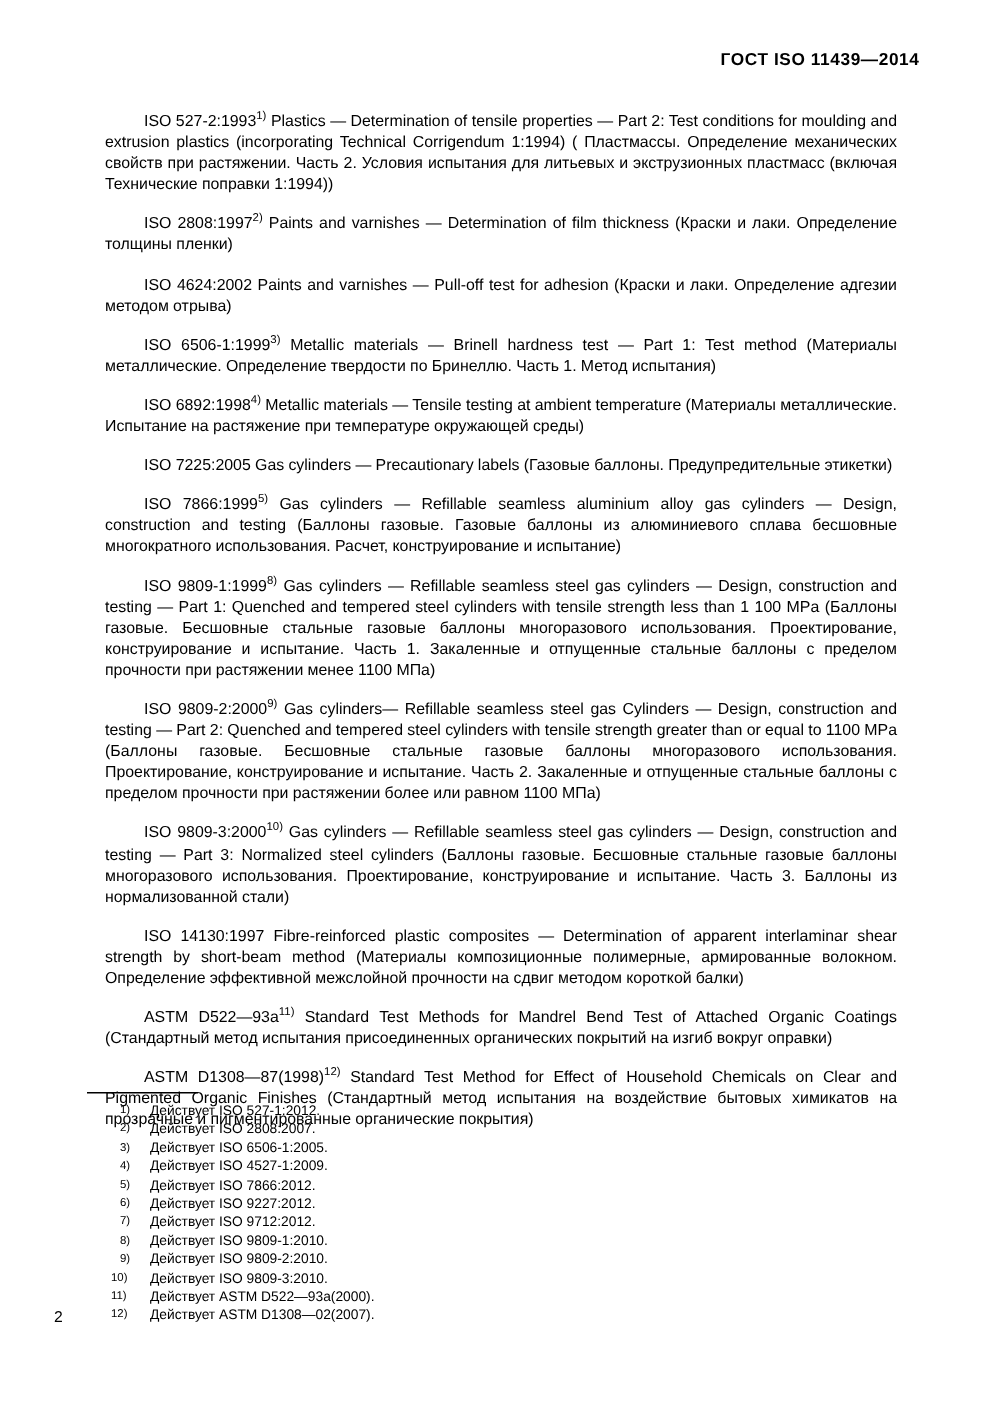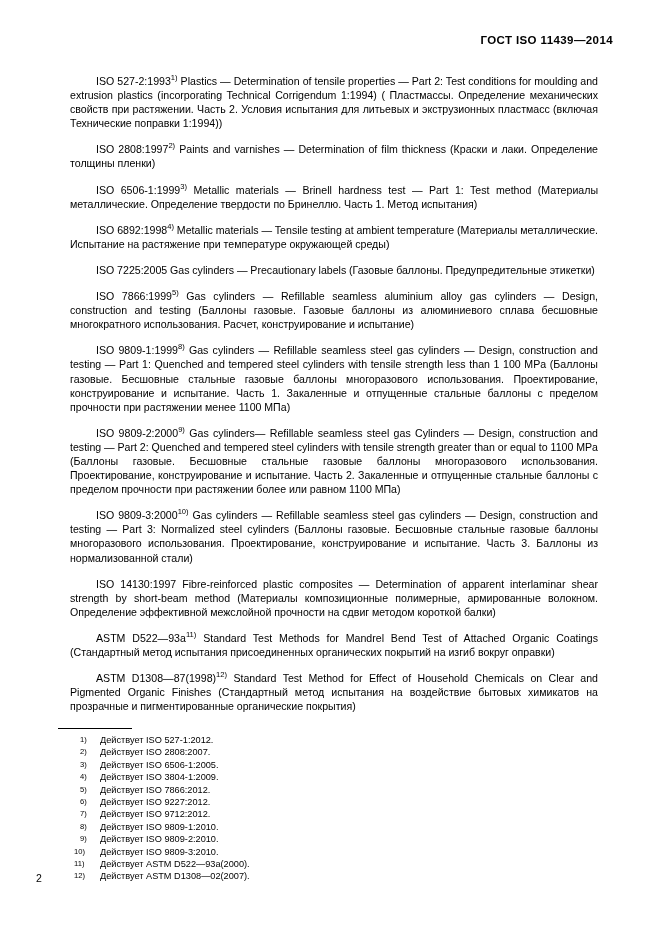--- a/index.html
+++ b/index.html
@@ -89,39 +89,40 @@
 </head>
 <body>
 
 <div class="page">
 
   <div class="header">ГОСТ ISO 11439—2014</div>
 
   <div class="content" id="body-container">
       <p class="para"><span>ISO 527-2:1993</span><sup>1)</sup><span> Plastics — Determination of tensile properties — Part 2: Test conditions for moulding and extrusion plastics (incorporating Technical Corrigendum 1:1994) ( Пластмассы. Определение механических свойств при растяжении. Часть 2. Условия испытания для литьевых и экструзионных пластмасс (включая Технические поправки 1:1994))</span></p>
       <p class="para"><span>ISO 2808:1997</span><sup>2)</sup><span> Paints and varnishes — Determination of film thickness (Краски и лаки. Определение толщины пленки)</span></p>
+      <p class="para"><span>ISO 4624:2002 Paints and varnishes — Pull-off test for adhesion (Краски и лаки. Определение адгезии методом отрыва)</span></p>
       <p class="para"><span>ISO 6506-1:1999</span><sup>3)</sup><span> Metallic materials — Brinell hardness test — Part 1: Test method  (Материалы металлические. Определение твердости по Бринеллю. Часть 1. Метод испытания)</span></p>
       <p class="para"><span>ISO 6892:1998</span><sup>4)</sup><span> Metallic materials — Tensile testing at ambient temperature (Материалы металлические. Испытание на растяжение при температуре окружающей среды)</span></p>
       <p class="para"><span>ISO 7225:2005 Gas cylinders — Precautionary labels (Газовые баллоны. Предупредительные этикетки)</span></p>
       <p class="para"><span>ISO 7866:1999</span><sup>5)</sup><span> Gas cylinders — Refillable seamless aluminium alloy gas cylinders — Design, construction and testing (Баллоны газовые. Газовые баллоны из алюминиевого сплава бесшовные многократного использования. Расчет, конструирование и испытание)</span></p>
       <p class="para"><span>ISO 9809-1:1999</span><sup>8)</sup><span> Gas cylinders — Refillable seamless steel gas cylinders — Design, construction and testing — Part 1: Quenched and tempered steel cylinders with tensile strength less than 1 100 MPa (Баллоны газовые. Бесшовные стальные газовые баллоны многоразового использования. Проектирование, конструирование и испытание. Часть 1. Закаленные и отпущенные стальные баллоны с пределом прочности при растяжении менее 1100 МПа)</span></p>
       <p class="para"><span>ISO 9809-2:2000</span><sup>9)</sup><span> Gas cylinders— Refillable seamless steel gas Cylinders — Design, construction and testing — Part 2: Quenched and tempered steel cylinders with tensile strength greater than or equal to 1100 MPa (Баллоны газовые. Бесшовные стальные газовые баллоны многоразового использования. Проектирование, конструирование и испытание. Часть 2. Закаленные и отпущенные стальные баллоны с пределом прочности при растяжении более или равном 1100 МПа)</span></p>
       <p class="para"><span>ISO 9809-3:2000</span><sup>10)</sup><span> Gas cylinders — Refillable seamless steel gas cylinders — Design, construction and testing — Part 3: Normalized steel cylinders (Баллоны газовые. Бесшовные стальные газовые баллоны многоразового использования. Проектирование, конструирование и испытание. Часть 3. Баллоны из нормализованной стали)</span></p>
       <p class="para"><span>ISO 14130:1997 Fibre-reinforced plastic composites — Determination of apparent interlaminar shear strength by short-beam method (Материалы композиционные полимерные, армированные волокном. Определение эффективной межслойной прочности на сдвиг методом короткой балки)</span></p>
       <p class="para"><span>ASTM D522—93a</span><sup>11)</sup><span> Standard Test Methods for Mandrel Bend Test of Attached Organic Coatings  (Стандартный метод испытания присоединенных органических покрытий на изгиб вокруг оправки)</span></p>
       <p class="para"><span>ASTM D1308—87(1998)</span><sup>12)</sup><span>  Standard Test Method for Effect of Household Chemicals on Clear and Pigmented Organic Finishes (Стандартный метод испытания на воздействие бытовых химикатов на прозрачные и пигментированные органические покрытия)</span></p>
     </div>
 
   <div class="footnote-area">
     <div class="footnote-rule"></div>
     <div id="footnote-list">
         <div class="fn"><span class="num">1)</span><span>Действует ISO 527-1:2012.</span></div>
         <div class="fn"><span class="num">2)</span><span>Действует ISO 2808:2007.</span></div>
         <div class="fn"><span class="num">3)</span><span>Действует ISO 6506-1:2005.</span></div>
-        <div class="fn"><span class="num">4)</span><span>Действует ISO 3804-1:2009.</span></div>
+        <div class="fn"><span class="num">4)</span><span>Действует ISO 4527-1:2009.</span></div>
         <div class="fn"><span class="num">5)</span><span>Действует ISO 7866:2012.</span></div>
         <div class="fn"><span class="num">6)</span><span>Действует ISO 9227:2012.</span></div>
         <div class="fn"><span class="num">7)</span><span>Действует ISO 9712:2012.</span></div>
         <div class="fn"><span class="num">8)</span><span>Действует ISO 9809-1:2010.</span></div>
         <div class="fn"><span class="num">9)</span><span>Действует ISO 9809-2:2010.</span></div>
         <div class="fn"><span class="num wide">10)</span><span>Действует ISO 9809-3:2010.</span></div>
         <div class="fn"><span class="num wide">11)</span><span>Действует ASTM D522—93a(2000).</span></div>
         <div class="fn"><span class="num wide">12)</span><span>Действует ASTM D1308—02(2007).</span></div>
       </div>
   </div>

